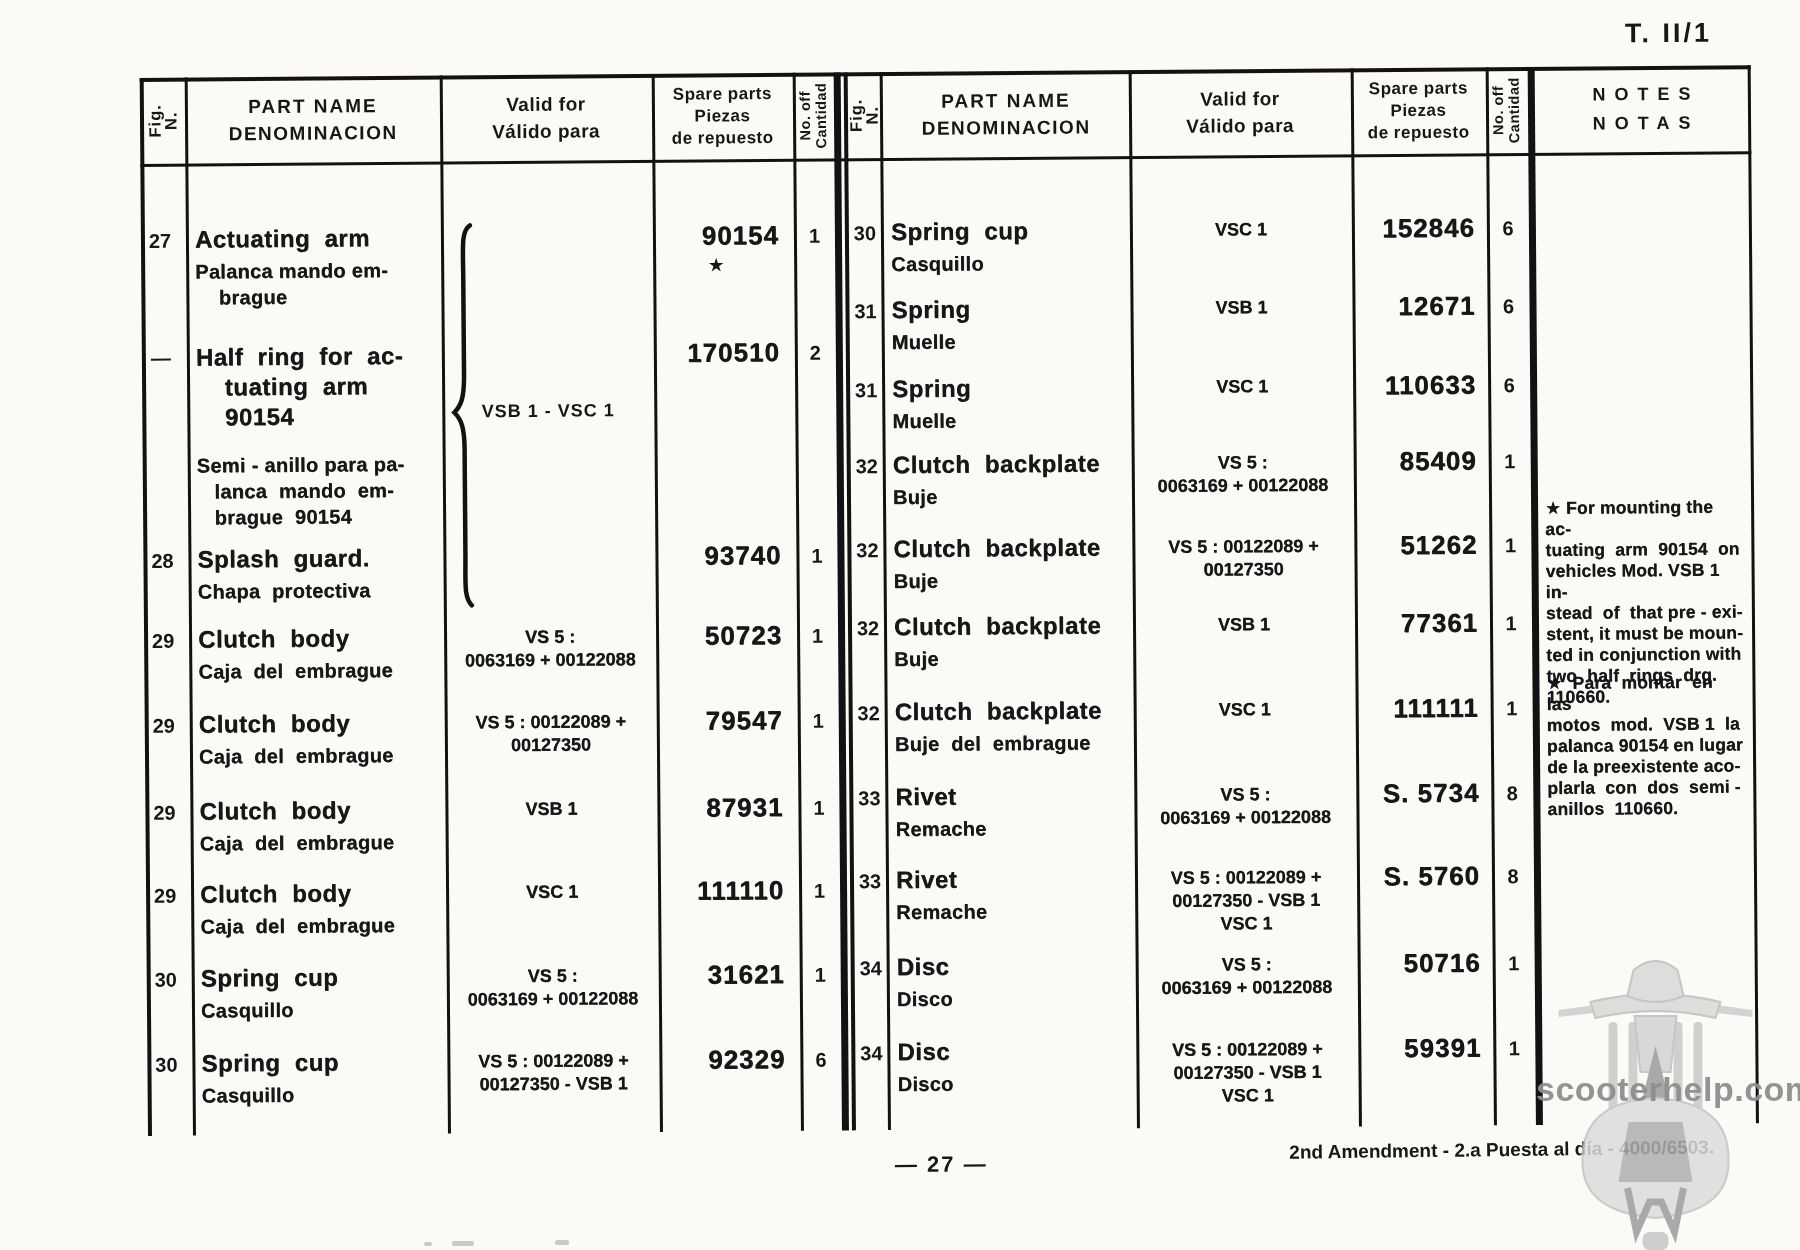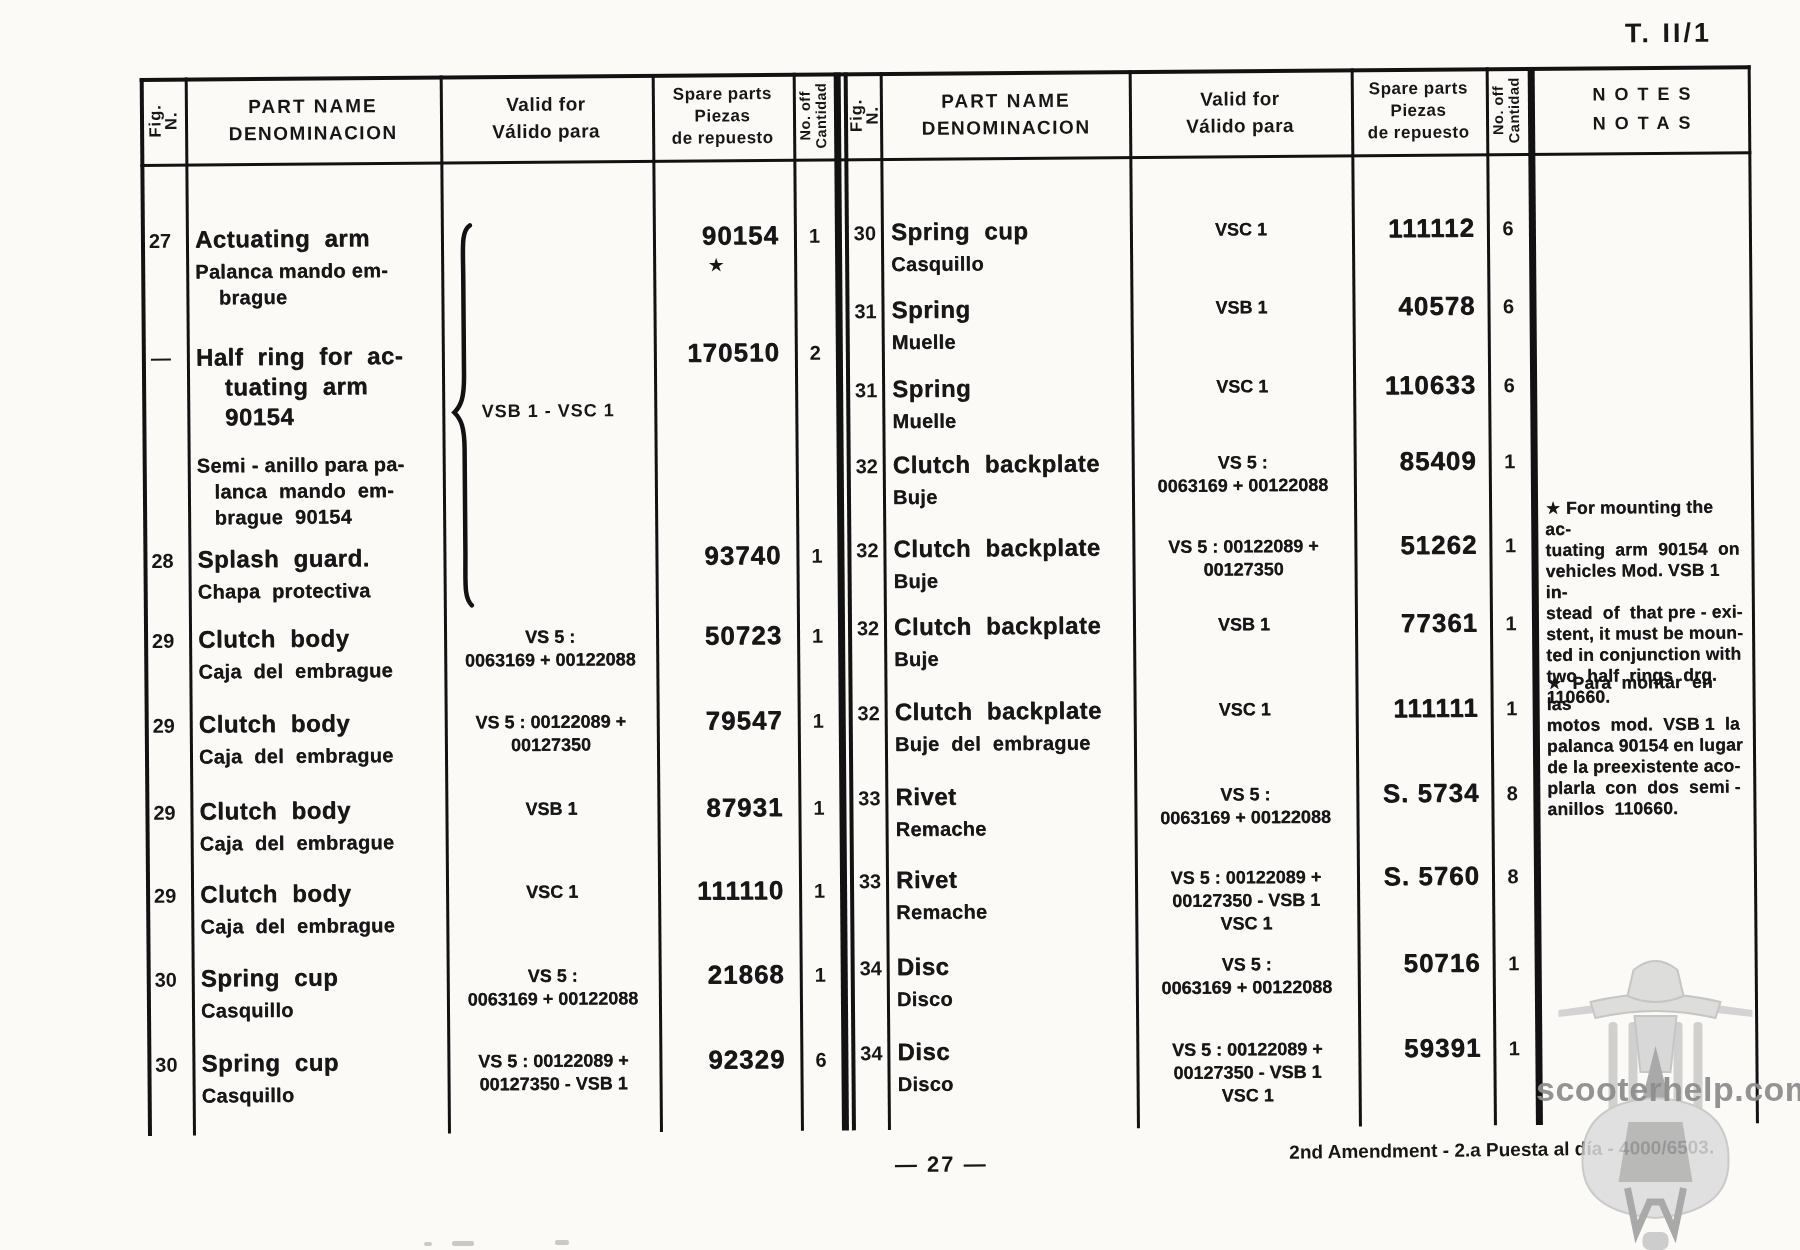--- a/index.html
+++ b/index.html
@@ -225,21 +225,21 @@
       <div class="cell qty c-qty">1</div>
     </div>
     <div class="row" style="top:887px;">
       <div class="cell figc c-fig">30</div>
       <div class="cell name c-name">
           <div class="en">Spring  cup</div>
         <div class="es">Casquillo</div>
         </div>
       <div class="cell valid c-valid">VS 5 :
 0063169 + 00122088</div>
-      <div class="cell part c-part">21868</div>
+      <div class="cell part c-part">31621</div>
       <div class="cell qty c-qty">1</div>
     </div>
     <div class="row" style="top:972px;">
       <div class="cell figc c-fig">30</div>
       <div class="cell name c-name">
           <div class="en">Spring  cup</div>
         <div class="es">Casquillo</div>
         </div>
       <div class="cell valid c-valid">VS 5 : 00122089 +
 00127350 - VSB 1</div>
@@ -247,31 +247,31 @@
       <div class="cell qty c-qty">6</div>
     </div>
 
     <div class="row" style="top:146px;">
       <div class="cell figc c-fig2">30</div>
       <div class="cell name c-name2">
           <div class="en">Spring  cup</div>
         <div class="es">Casquillo</div>
         </div>
       <div class="cell valid c-valid2">VSC 1</div>
-      <div class="cell part c-part2">111112</div>
+      <div class="cell part c-part2">152846</div>
       <div class="cell qty c-qty2">6</div>
     </div>
     <div class="row" style="top:224px;">
       <div class="cell figc c-fig2">31</div>
       <div class="cell name c-name2">
           <div class="en">Spring</div>
         <div class="es">Muelle</div>
         </div>
       <div class="cell valid c-valid2">VSB 1</div>
-      <div class="cell part c-part2">40578</div>
+      <div class="cell part c-part2">12671</div>
       <div class="cell qty c-qty2">6</div>
     </div>
     <div class="row" style="top:303px;">
       <div class="cell figc c-fig2">31</div>
       <div class="cell name c-name2">
           <div class="en">Spring</div>
         <div class="es">Muelle</div>
         </div>
       <div class="cell valid c-valid2">VSC 1</div>
       <div class="cell part c-part2">110633</div>

